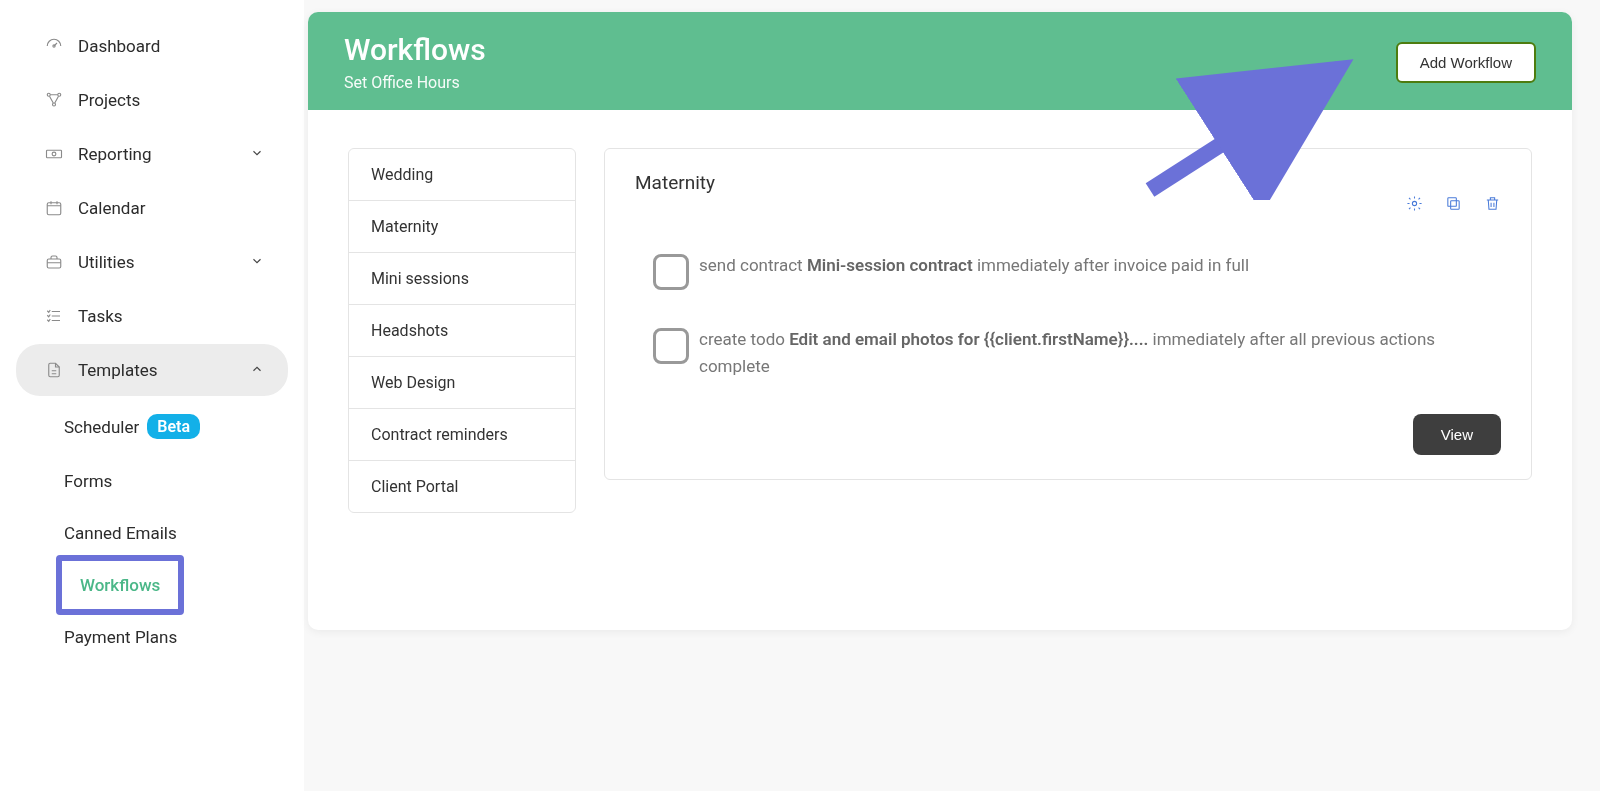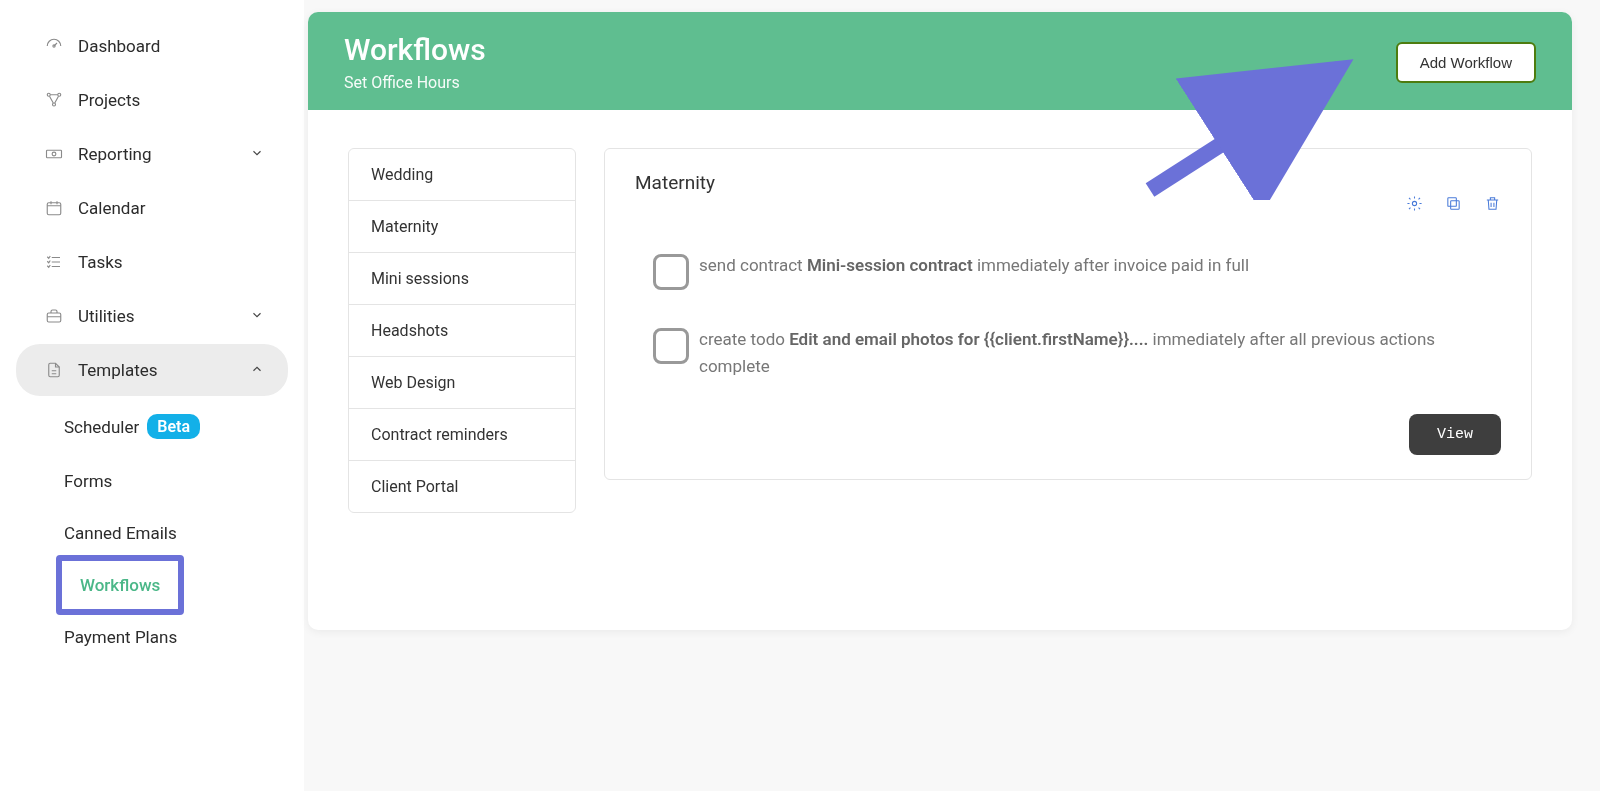--- a/index.html
+++ b/index.html
@@ -157,21 +157,20 @@
 .view-btn {
   background: #3e3e3e;
   color: #fff;
   border: none;
   padding: 12px 28px;
   border-radius: 8px;
   font-size: 15px;
   cursor: pointer;
   float: right;
   margin-top: 34px;
-  font-family: Liberation Mono, monospace;
 }
 
 .arrow-anno {
   position: absolute;
   top: 50px;
   left: 1140px;
   pointer-events: none;
 }
 </style>
 </head>
@@ -224,42 +223,42 @@
             <rect x="3" y="5" width="18" height="16" rx="2"></rect>
             <path d="M3 9h18M8 3v4M16 3v4"></path>
           </svg>
       </span>
       <span>Calendar</span>
     </div>
 
     <div class="sidebar-item">
       <span class="icon">
         <svg viewBox="0 0 24 24">
+            <rect x="3" y="8" width="18" height="12" rx="2"></rect>
+            <path d="M8 8V6a2 2 0 0 1 2-2h4a2 2 0 0 1 2 2v2M3 13h18"></path>
+          </svg>
+      </span>
+      <span>Utilities</span>
+      <span class="chevron">
+        <svg viewBox="0 0 24 24">
+            <polyline points="6 9 12 15 18 9"></polyline>
+          </svg>
+      </span>
+    </div>
+
+    <div class="sidebar-item">
+      <span class="icon">
+        <svg viewBox="0 0 24 24">
             <path d="M9 6h11M9 12h11M9 18h11"></path>
             <polyline points="3 5 5 7 7 4"></polyline>
             <polyline points="3 11 5 13 7 10"></polyline>
             <polyline points="3 17 5 19 7 16"></polyline>
           </svg>
       </span>
       <span>Tasks</span>
-    </div>
-
-    <div class="sidebar-item">
-      <span class="icon">
-        <svg viewBox="0 0 24 24">
-            <rect x="3" y="8" width="18" height="12" rx="2"></rect>
-            <path d="M8 8V6a2 2 0 0 1 2-2h4a2 2 0 0 1 2 2v2M3 13h18"></path>
-          </svg>
-      </span>
-      <span>Utilities</span>
-      <span class="chevron">
-        <svg viewBox="0 0 24 24">
-            <polyline points="6 9 12 15 18 9"></polyline>
-          </svg>
-      </span>
     </div>
 
     <div class="sidebar-item expanded-parent">
       <span class="icon">
         <svg viewBox="0 0 24 24">
             <path d="M14 3H7a2 2 0 0 0-2 2v14a2 2 0 0 0 2 2h10a2 2 0 0 0 2-2V8z"></path>
             <path d="M14 3v5h5M9 13h6M9 17h6"></path>
           </svg>
       </span>
       <span>Templates</span>

